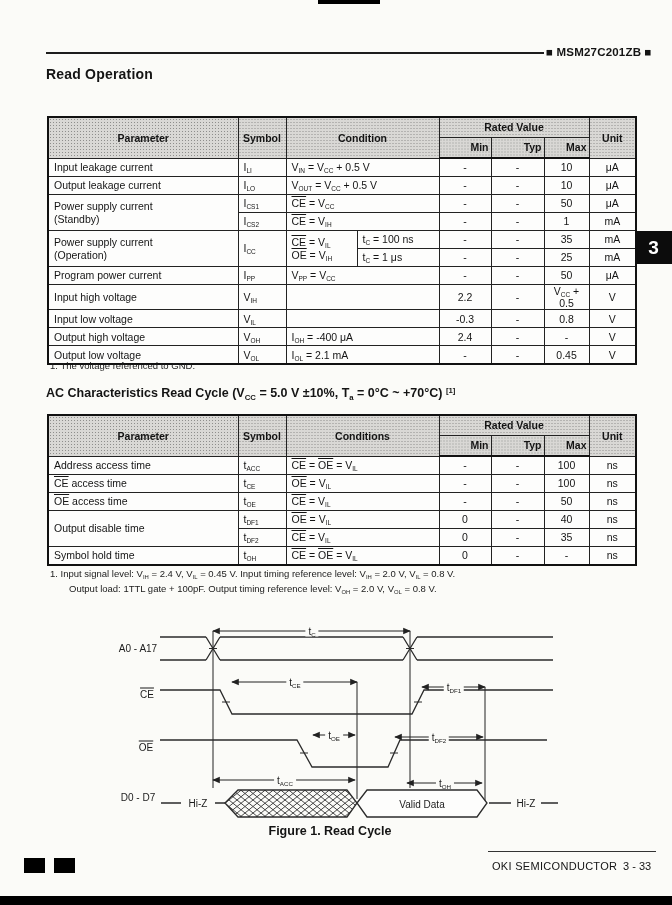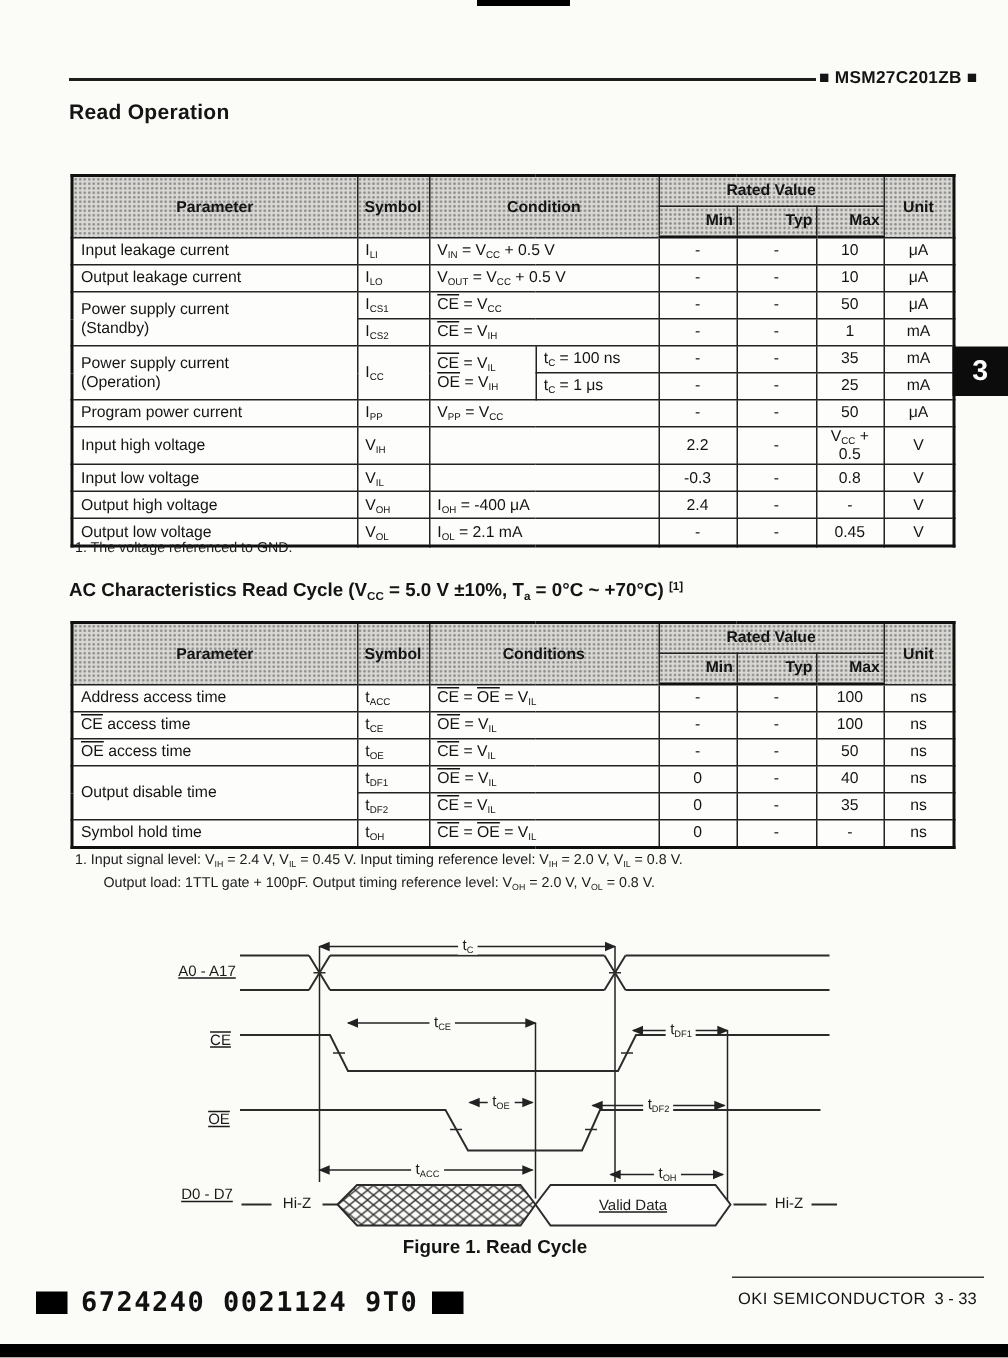--- a/index.html
+++ b/index.html
@@ -33,21 +33,21 @@
 
   .fn{position:absolute;font-size:9.5px;color:#1b1b1b;}
   .fn.dc{left:50px;top:360px;}
   .fn.ac1{left:50px;top:568px;}
   .fn.ac2{left:69px;top:583px;}
 
   .fig{position:absolute;left:85px;top:618px;width:565px;height:225px;}
   .fig svg{position:absolute;left:0;top:0;}
   .flabel{position:absolute;transform:translate(-50%,-50%);font-size:10px;white-space:nowrap;
           background:#fbfbf8;padding:0 3px;color:#1b1b1b;}
-  .flabel.nobg{background:transparent;text-decoration:underline;}
+  .flabel.nobg{background:transparent;}
   .caption{position:absolute;left:230px;top:824px;width:200px;text-align:center;font-weight:bold;font-size:12.5px;}
 
   .code{position:absolute;left:24px;top:858px;display:flex;align-items:center;gap:9px;}
   .sq{width:21px;height:15px;background:#000;}
   .code-text{font-family:"DejaVu Sans Mono",monospace;font-weight:bold;font-size:18px;letter-spacing:1px;color:#111;}
   .oki-rule{position:absolute;left:488px;top:851px;width:168px;height:1px;background:#333;}
   .oki{position:absolute;left:492px;top:860px;font-size:11px;letter-spacing:0.3px;}
   .pageno{position:absolute;left:623px;top:860px;font-size:11px;}
   .botbar{position:absolute;left:0;top:896px;width:672px;height:9px;background:#000;}
   .tab3{position:absolute;left:635px;top:231px;width:37px;height:33px;background:#0c0c0c;color:#fff;
@@ -342,21 +342,20 @@
     <div class="flabel" style="left:249px;top:117px;">t<sub>OE</sub></div>
     <div class="flabel" style="left:354px;top:119px;">t<sub>DF2</sub></div>
     <div class="flabel" style="left:200px;top:162px;">t<sub>ACC</sub></div>
     <div class="flabel" style="left:360px;top:165px;">t<sub>OH</sub></div>
   </div>
 
   <div class="caption">Figure 1. Read Cycle</div>
 
   <div class="code">
     <div class="sq"></div>
-    <div class="code-text">6724240 0021124 9T0</div>
     <div class="sq"></div>
   </div>
   <div class="oki-rule"></div>
   <div class="oki">OKI SEMICONDUCTOR</div>
   <div class="pageno">3 - 33</div>
   <div class="botbar"></div>
 
   <div class="tab3">3</div>
 
 </div>

